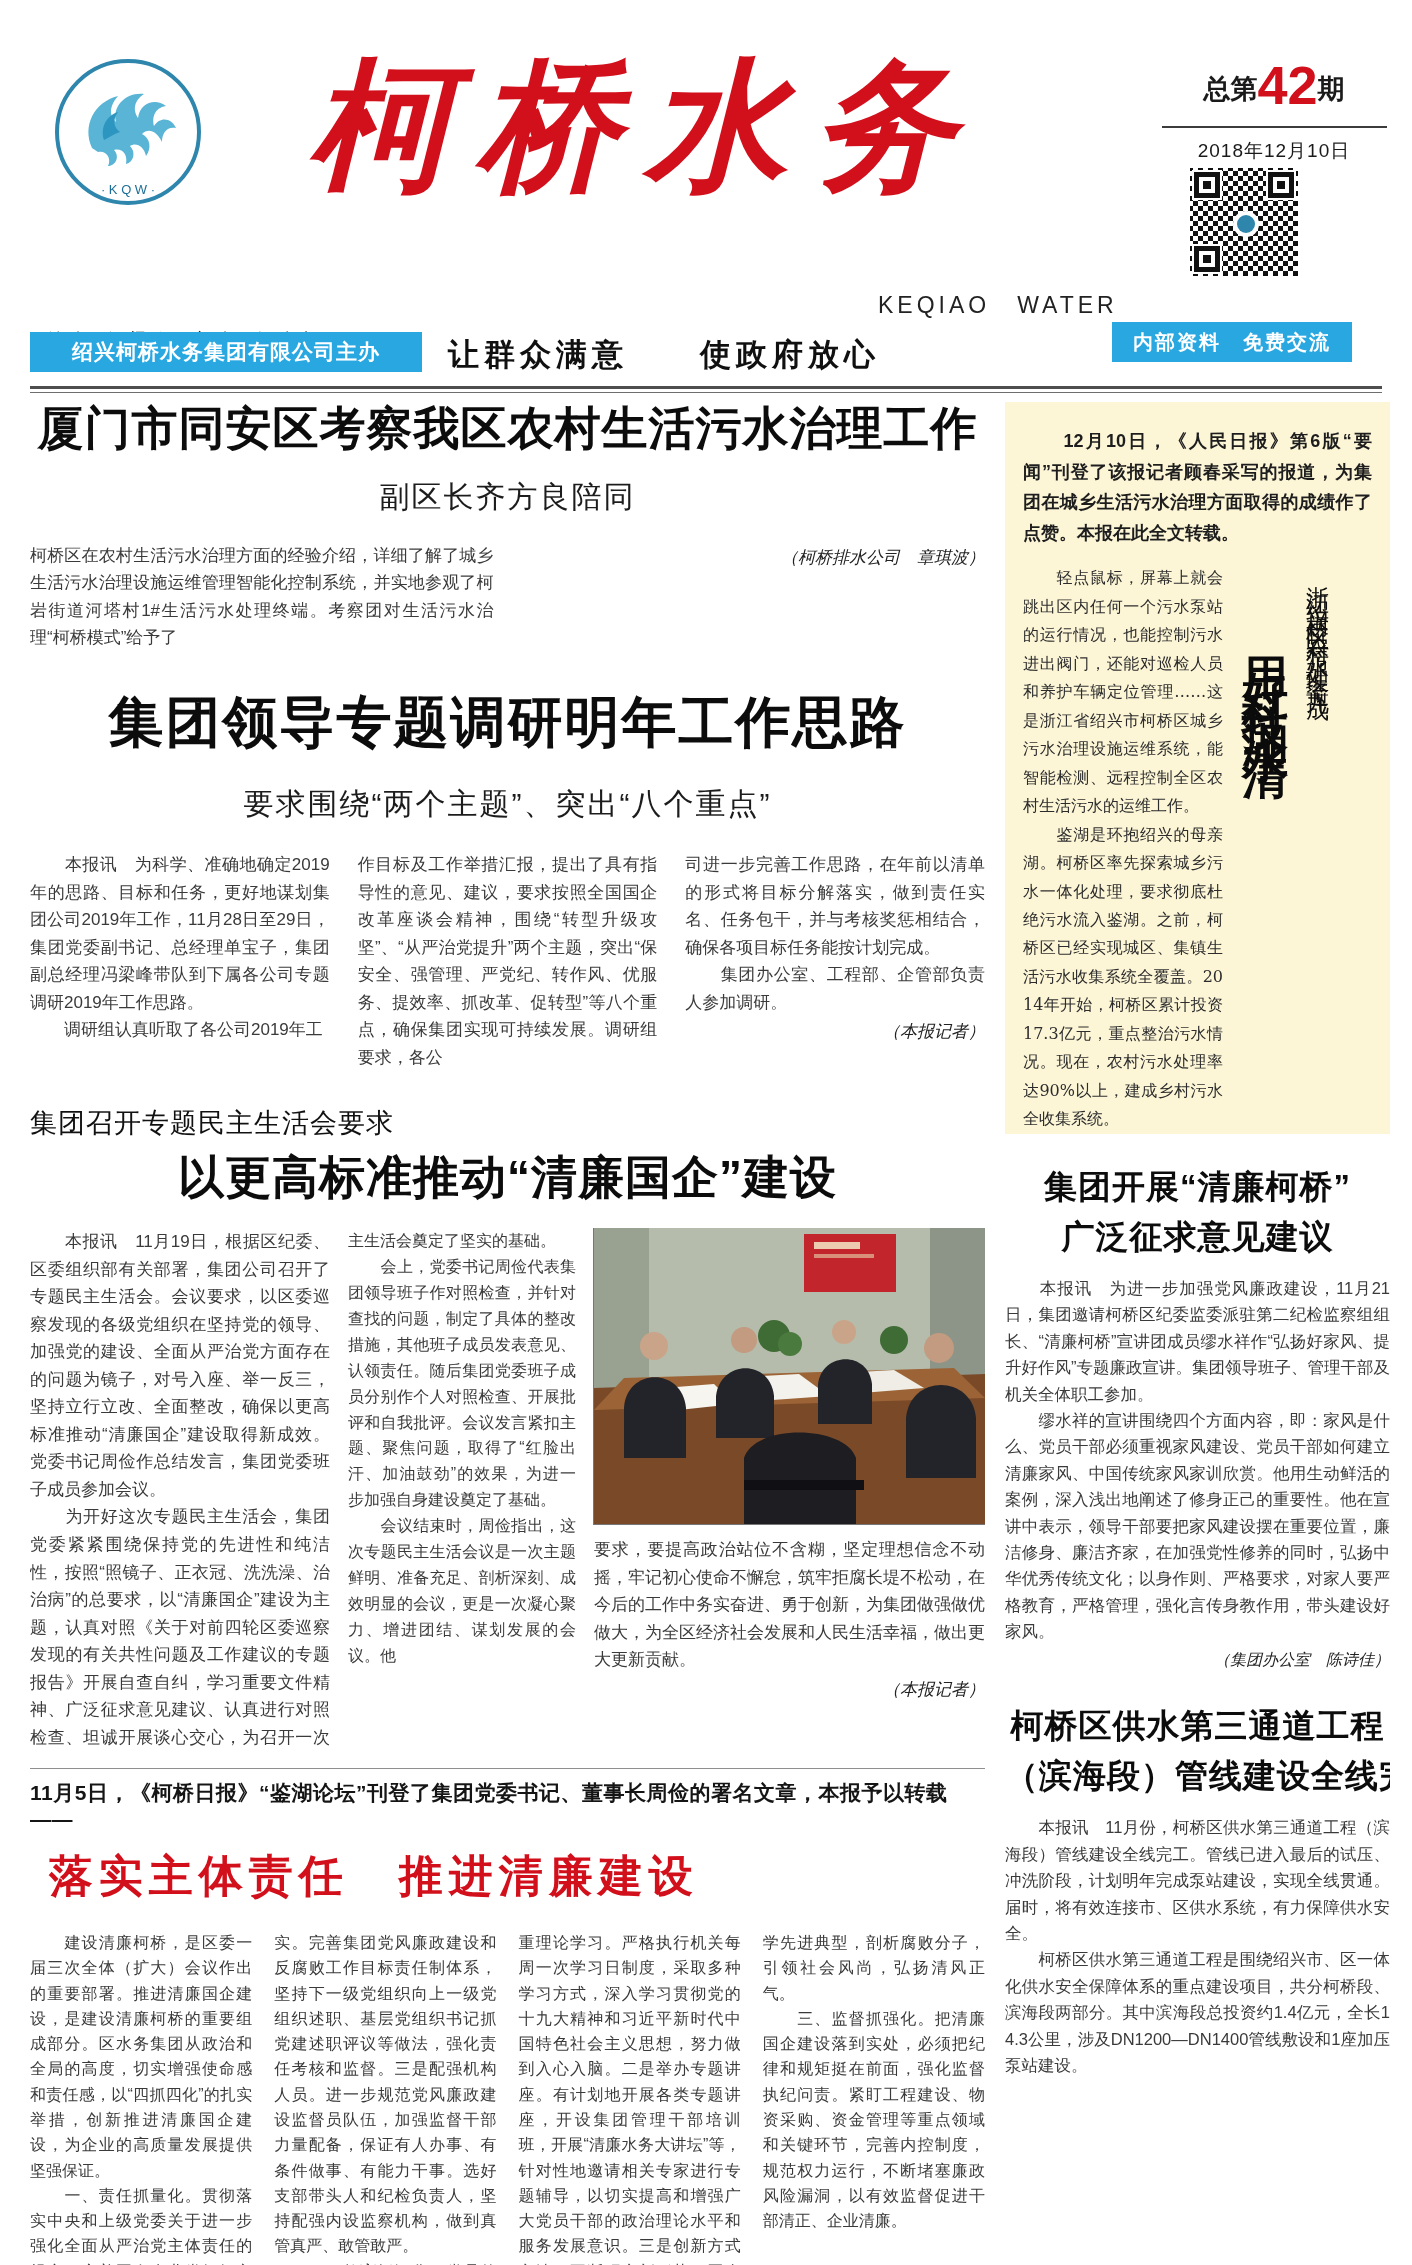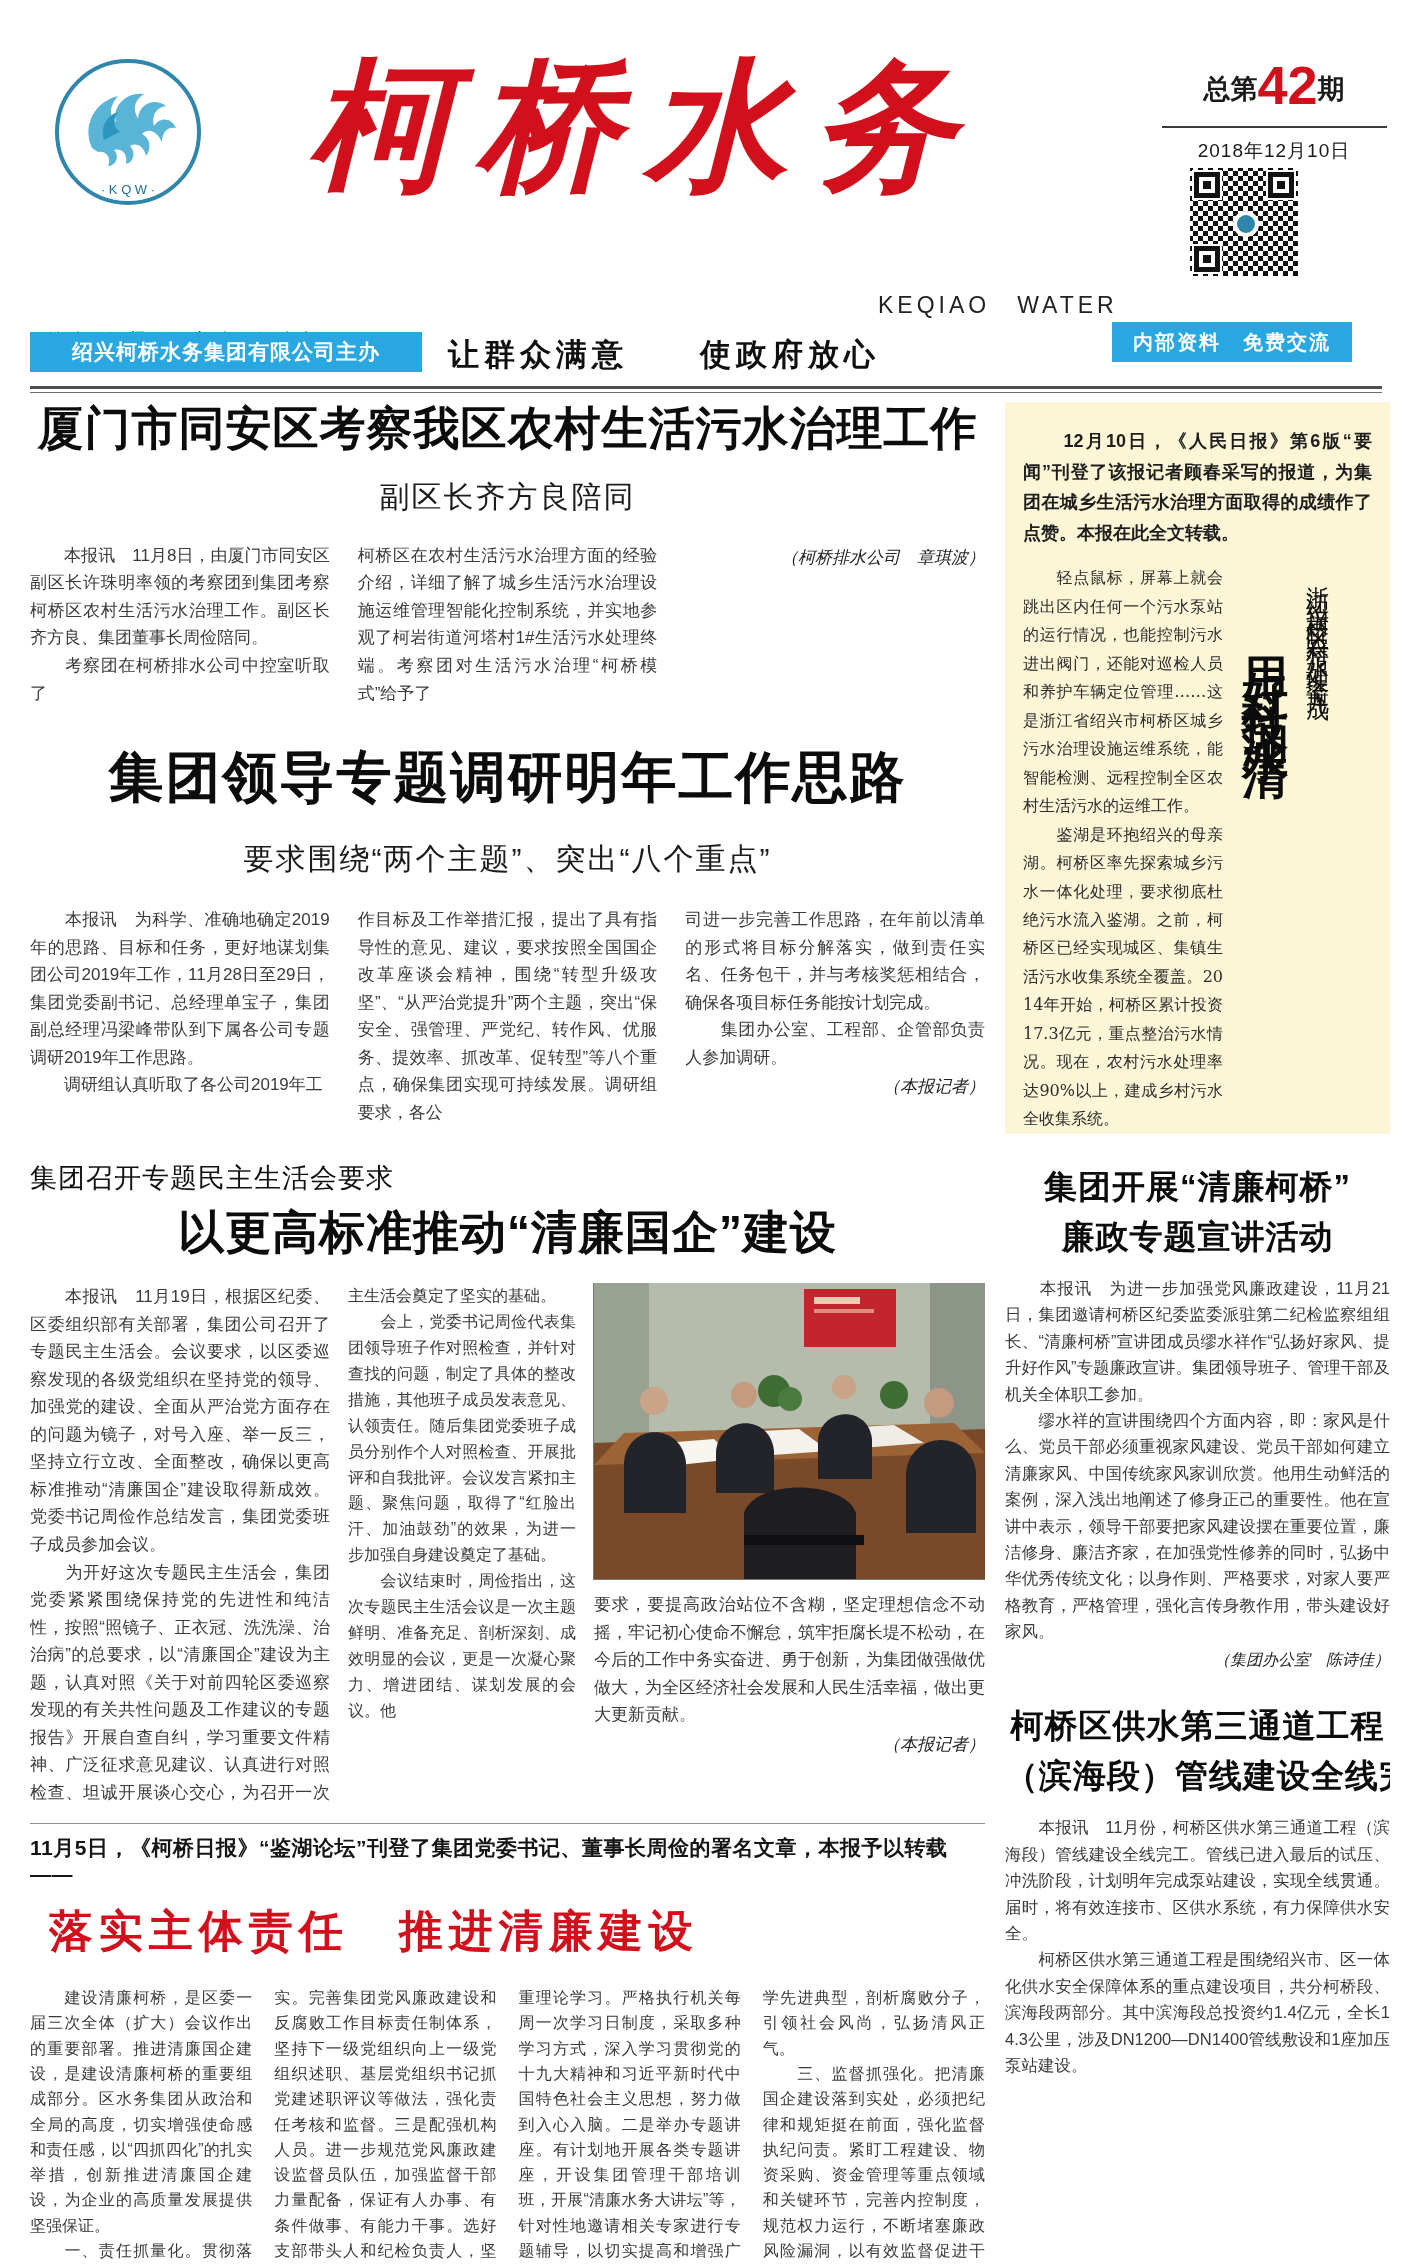--- a/index.html
+++ b/index.html
@@ -149,22 +149,20 @@
 <div class="abs badge">内部资料　免费交流</div>
 <div class="abs pub-bar">绍兴柯桥水务集团有限公司主办</div>
 <div class="abs slogan">让群众满意　　使政府放心</div>
 <div class="abs top-rule"></div>
 
 <div class="abs left-main">
 
   <div class="headline-xl">厦门市同安区考察我区农村生活污水治理工作</div>
   <div class="subhead mt22">副区长齐方良陪同</div>
   <div class="cols mt24">
-    <div class="col body-txt">　　本报讯　11月8日，由厦门市同安区副区长许珠明率领的考察团到集团考察柯桥区农村生活污水治理工作。副区长齐方良、集团董事长周俭陪同。
-　　考察团在柯桥排水公司中控室听取了</div>
     <div class="col body-txt">柯桥区在农村生活污水治理方面的经验介绍，详细了解了城乡生活污水治理设施运维管理智能化控制系统，并实地参观了柯岩街道河塔村1#生活污水处理终端。考察团对生活污水治理“柯桥模式”给予了</div>
     <div class="col">
       <div class="sig">（柯桥排水公司　章琪波）</div>
     </div>
   </div>
 
   <div class="headline-l mt34">集团领导专题调研明年工作思路</div>
   <div class="subhead mt24">要求围绕“两个主题”、突出“八个重点”</div>
   <div class="cols mt26">
     <div class="col body-txt">　　本报讯　为科学、准确地确定2019年的思路、目标和任务，更好地谋划集团公司2019年工作，11月28日至29日，集团党委副书记、总经理单宝子，集团副总经理冯梁峰带队到下属各公司专题调研2019年工作思路。
@@ -249,21 +247,21 @@
 　　污水收集处理系统因地制宜，部分偏远村难以实现纳管处理，则采取终端处理；管网全检测方</div>
       <div class="yb-vtitle">用好科技湖水清</div>
       <div class="yb-vsub">浙江绍兴柯桥区农村污水处理率逾九成</div>
     </div>
     <div class="yb-bottom">面，水务集团率先实行对生活污水管网采用管道内窥检测系统，进行全方位监控。硬件建设完成后，水务集团成立运维中心和5个分中心，覆盖柯桥区城区和东南西北五大片区，保证农村生活污水系统日常维护力量不缺失。
 　　治理后，在柯桥农村走一走，到处都是鲜花盛开，清水长流。马鞍镇亭山桥村支书韩国富指着清澈见底的小河说：“我们已经有了新规划，村里准备将所有河道都打通，让游客乘着一叶扁舟畅游村庄。我们觉得，把污水彻底管住了，就能实现村在景中的愿望。”</div>
   </div>
 
   <div class="side-art">
     <div class="side-head">集团开展“清廉柯桥”</div>
-    <div class="side-head">廉政专题宣讲活动</div>
+    <div class="side-head">广泛征求意见建议</div>
     <div class="side-body">　　本报讯　为进一步加强党风廉政建设，11月21日，集团邀请柯桥区纪委监委派驻第二纪检监察组组长、“清廉柯桥”宣讲团成员缪水祥作“弘扬好家风、提升好作风”专题廉政宣讲。集团领导班子、管理干部及机关全体职工参加。
 　　缪水祥的宣讲围绕四个方面内容，即：家风是什么、党员干部必须重视家风建设、党员干部如何建立清廉家风、中国传统家风家训欣赏。他用生动鲜活的案例，深入浅出地阐述了修身正己的重要性。他在宣讲中表示，领导干部要把家风建设摆在重要位置，廉洁修身、廉洁齐家，在加强党性修养的同时，弘扬中华优秀传统文化；以身作则、严格要求，对家人要严格教育，严格管理，强化言传身教作用，带头建设好家风。</div>
     <div class="side-sig">（集团办公室　陈诗佳）</div>
   </div>
 
   <div class="side-art mt30">
     <div class="side-head">柯桥区供水第三通道工程</div>
     <div class="side-head">（滨海段）管线建设全线完工</div>
     <div class="side-body">　　本报讯　11月份，柯桥区供水第三通道工程（滨海段）管线建设全线完工。管线已进入最后的试压、冲洗阶段，计划明年完成泵站建设，实现全线贯通。届时，将有效连接市、区供水系统，有力保障供水安全。
 　　柯桥区供水第三通道工程是围绕绍兴市、区一体化供水安全保障体系的重点建设项目，共分柯桥段、滨海段两部分。其中滨海段总投资约1.4亿元，全长14.3公里，涉及DN1200—DN1400管线敷设和1座加压泵站建设。</div>

